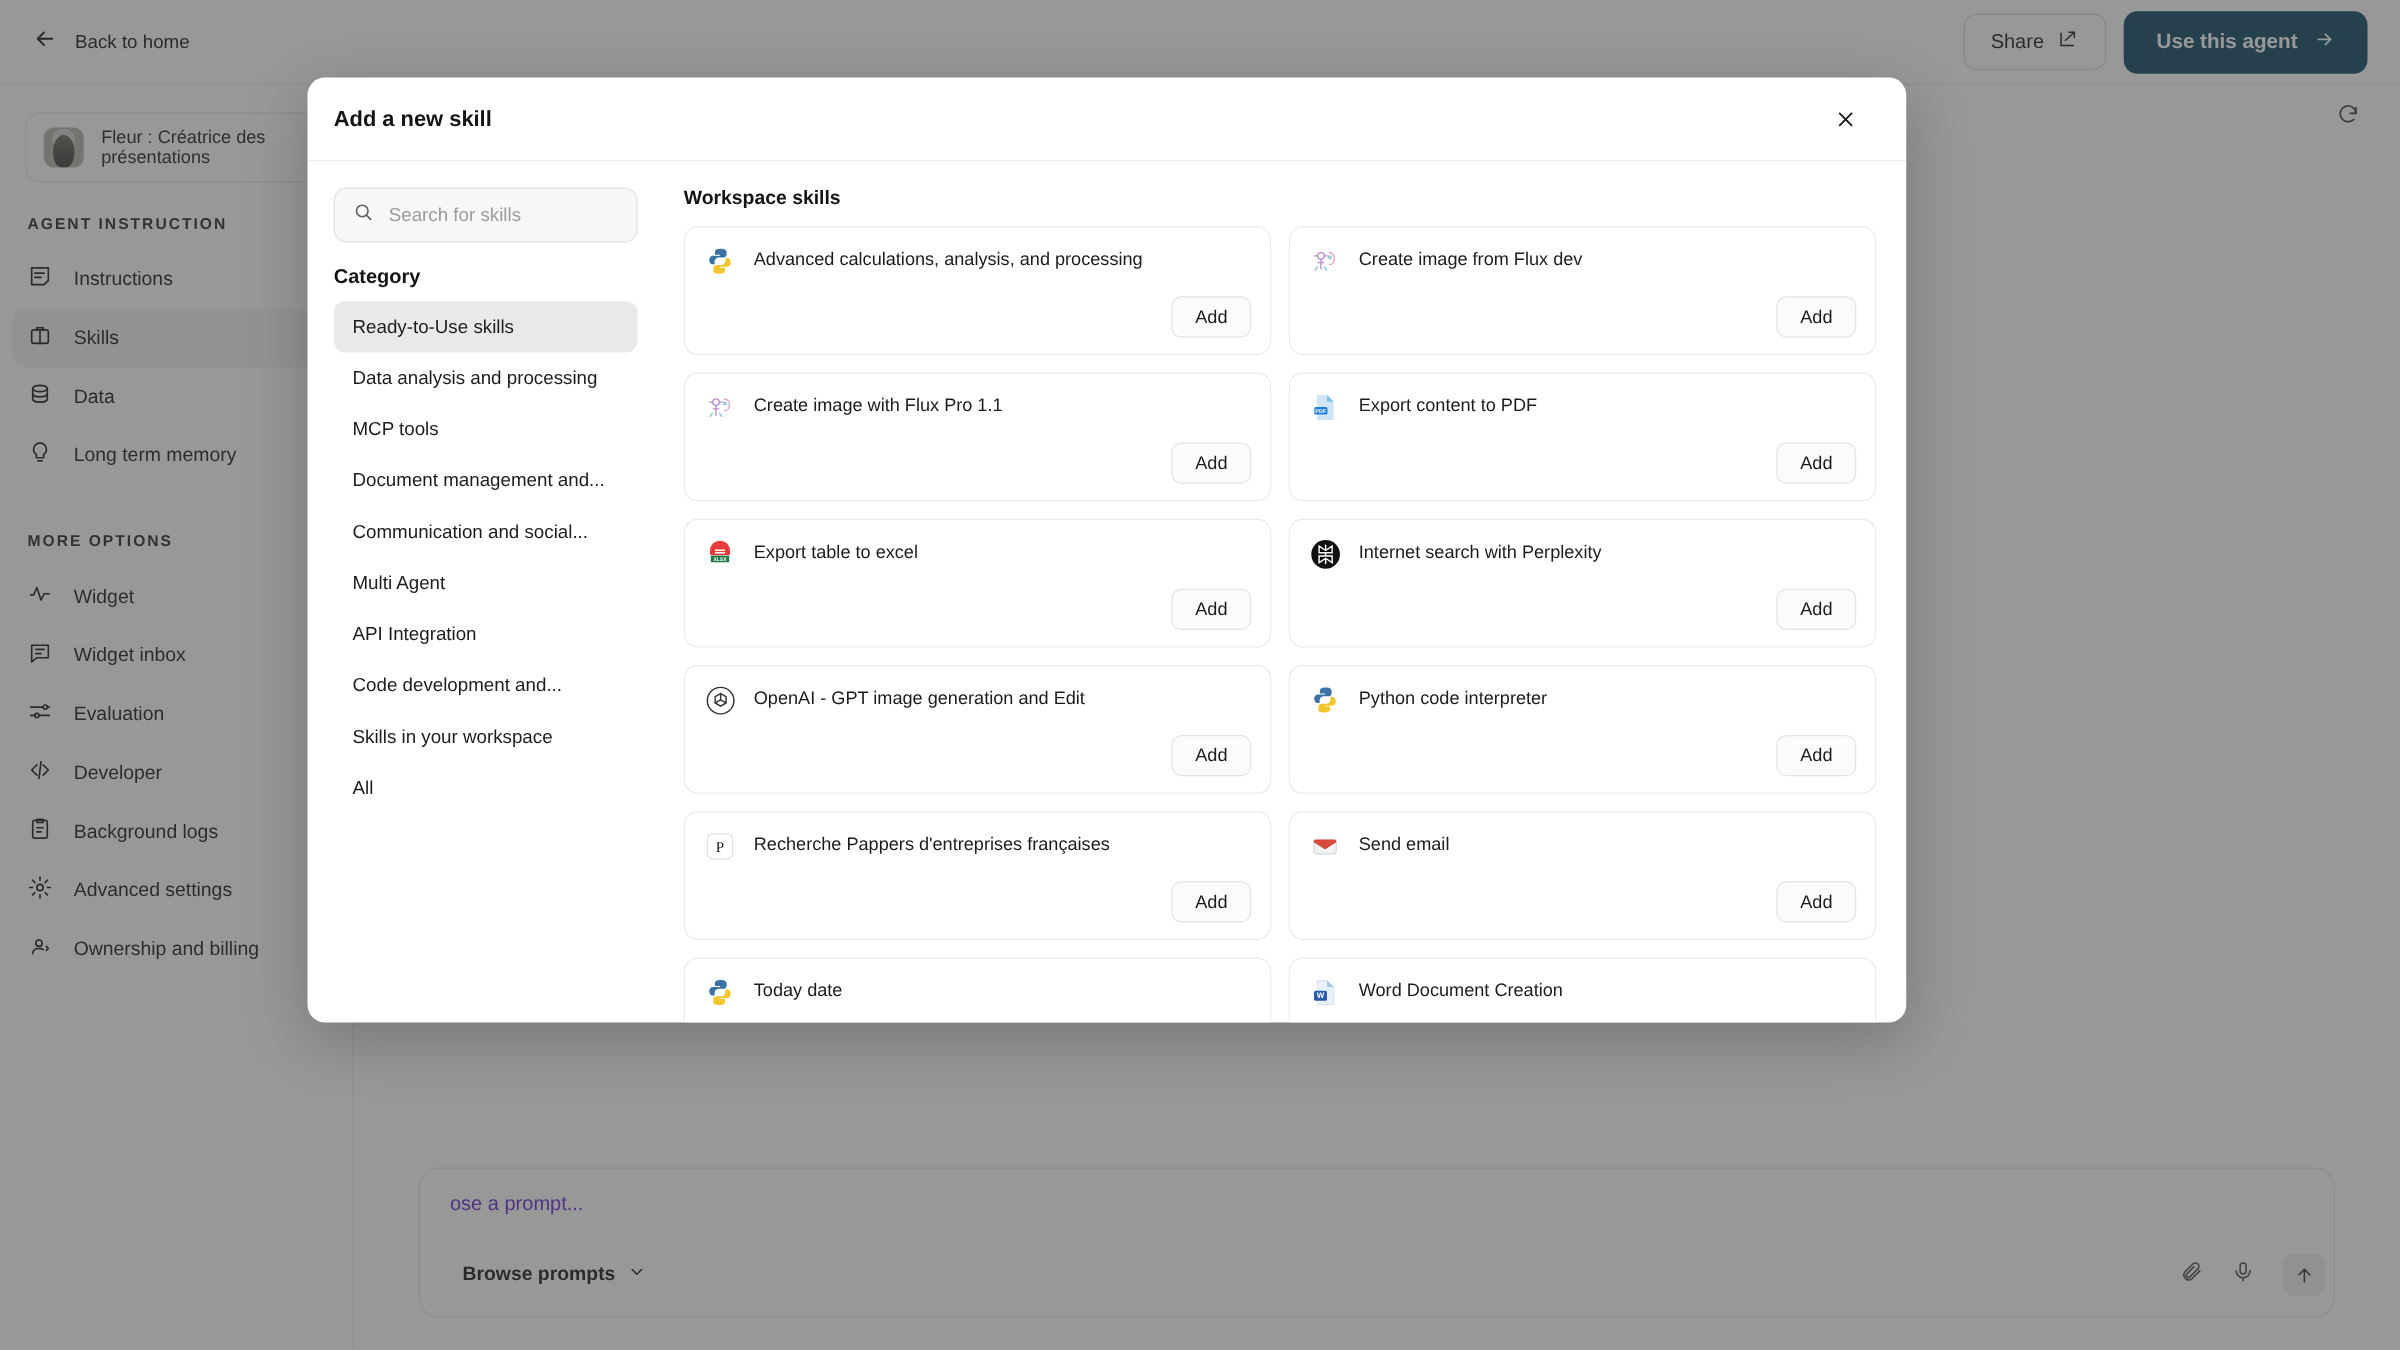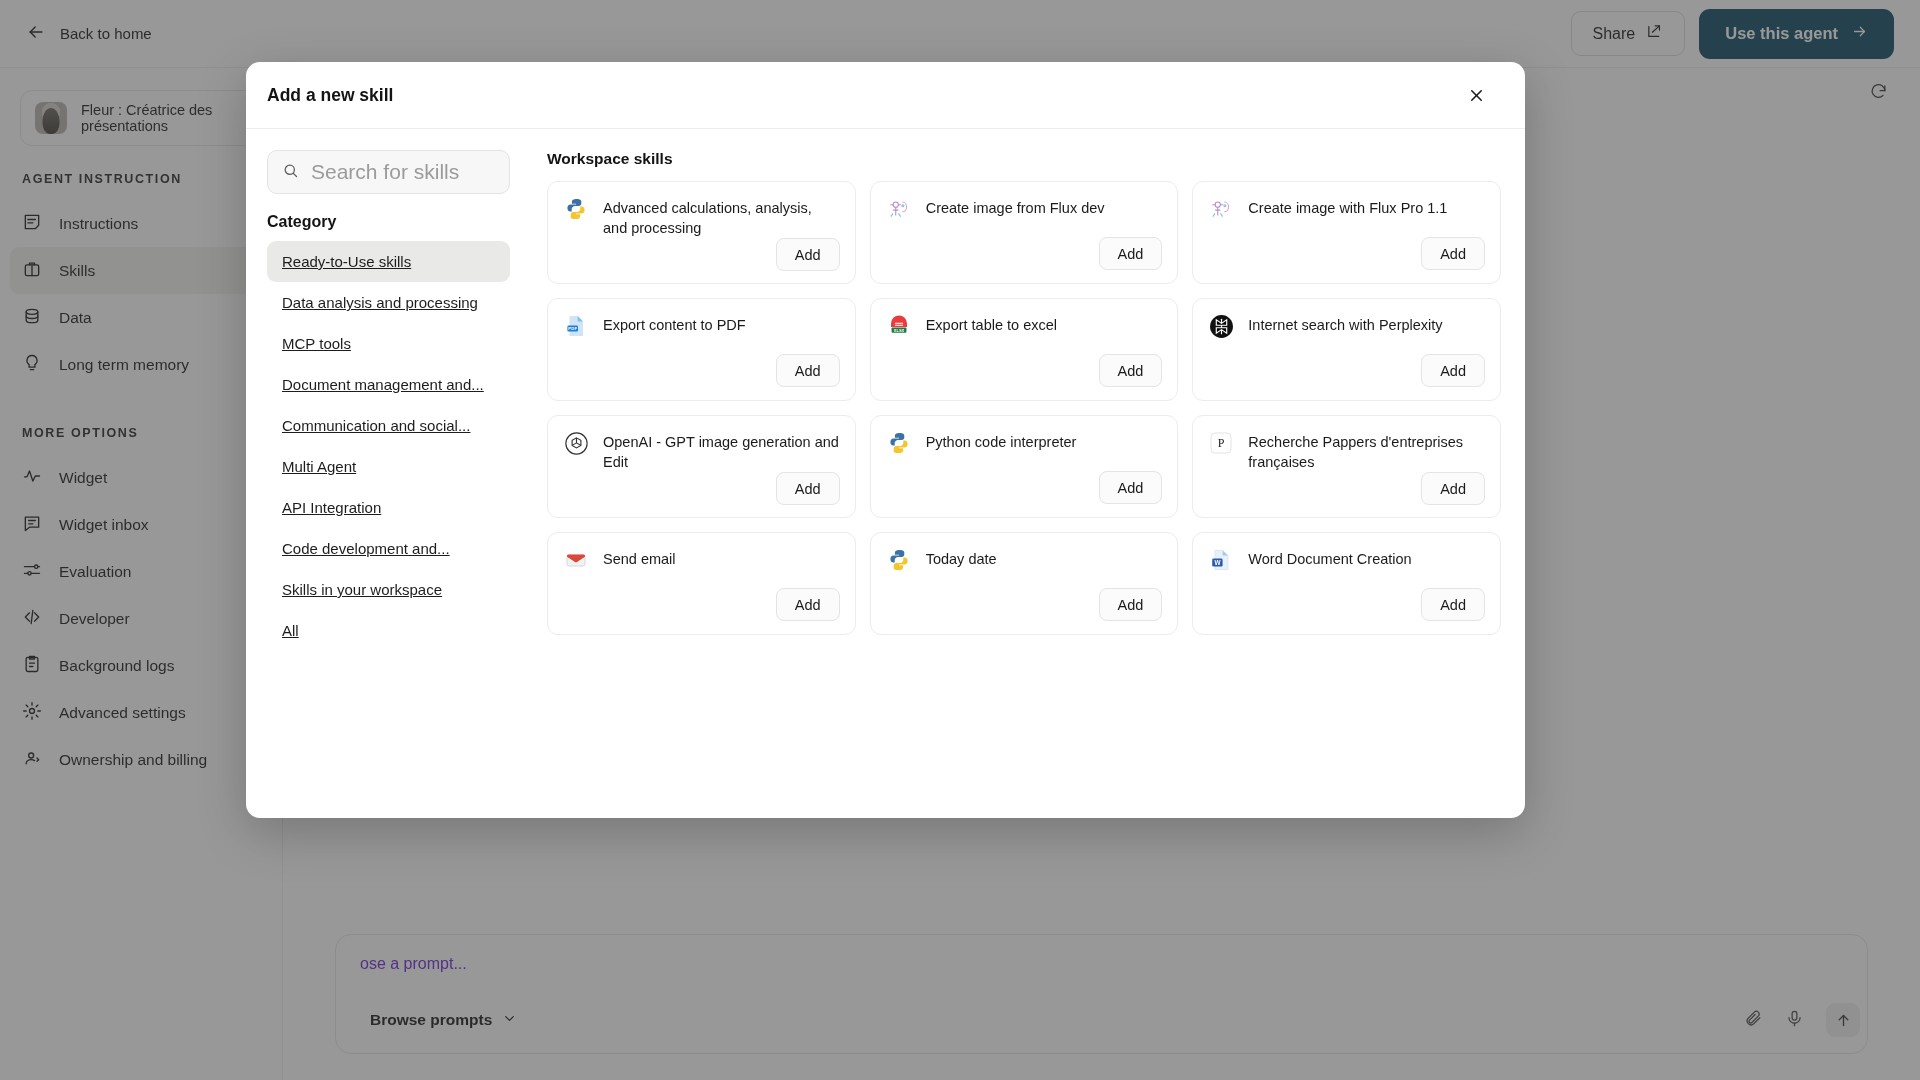--- a/index.html
+++ b/index.html
@@ -125,36 +125,36 @@
   .modal-body { display: flex; height: calc(100% - 67px); }
 
   
   .left-col { width: 285px; flex: none; padding: 21px 21px 0 21px; }
   .searchbox {
     height: 44px; border: 1px solid #e2e2e2; border-radius: 10px;
     background: #f7f7f7; display: flex; align-items: center; gap: 12px;
     padding: 0 14px;
   }
   .searchbox input {
-    border: 0; outline: 0; background: transparent; font-size: 21px;
+    border: 0; outline: 0; background: transparent; font-size: 15px;
     color: #1a1a1a; width: 100%; font-family: inherit;
   }
   .searchbox input::placeholder { color: #9b9b9b; }
   .cat-head { font-size: 16px; font-weight: 700; color: #141414; margin: 19px 0 10px 0; }
   .cat-item {
     height: 41px; display: flex; align-items: center;
     padding: 0 15px; border-radius: 9px; font-size: 15px;
-    color: #1d1d1d; cursor: pointer; white-space: nowrap; overflow: hidden; text-decoration: underline;
+    color: #1d1d1d; cursor: pointer; white-space: nowrap; overflow: hidden;
   }
   .cat-item.active { background: #e9e9e7; }
 
   
   .right-col { flex: 1; padding: 21px 24px 0 16px; overflow: hidden; }
   .ws-title { font-size: 15.5px; font-weight: 700; color: #141414; margin-bottom: 13px; }
-  .grid { display: grid; grid-template-columns: repeat(3, 1fr); gap: 14px; }
+  .grid { display: grid; grid-template-columns: repeat(2, 1fr); gap: 14px; }
   .card {
     border: 1px solid #ececec; border-radius: 11px; background: #fff;
     height: 103px; padding: 14px 15px 0 15px;
     display: flex; flex-direction: column; justify-content: space-between;
   }
   .card-top { display: flex; gap: 14px; align-items: flex-start; }
   .card-name { font-size: 14.5px; color: #1b1b1b; line-height: 1.38; padding-top: 2px; }
   .card-foot { display: flex; justify-content: flex-end; padding-bottom: 13px; }
   .add-btn {
     height: 33px; min-width: 60px; padding: 0 18px;

